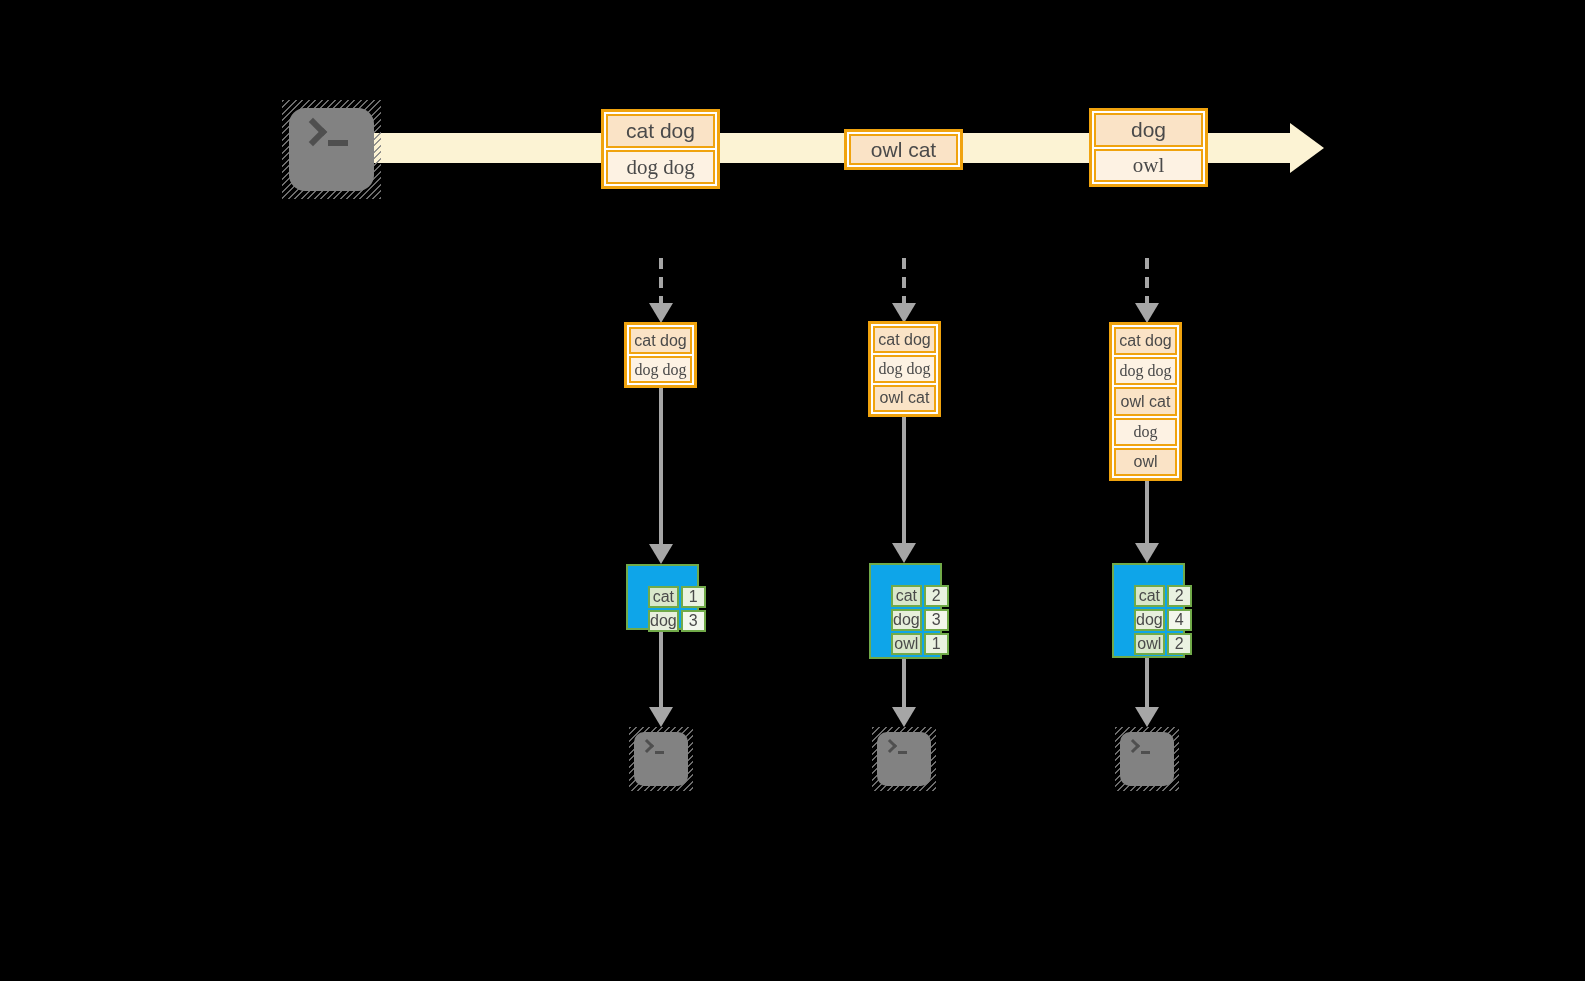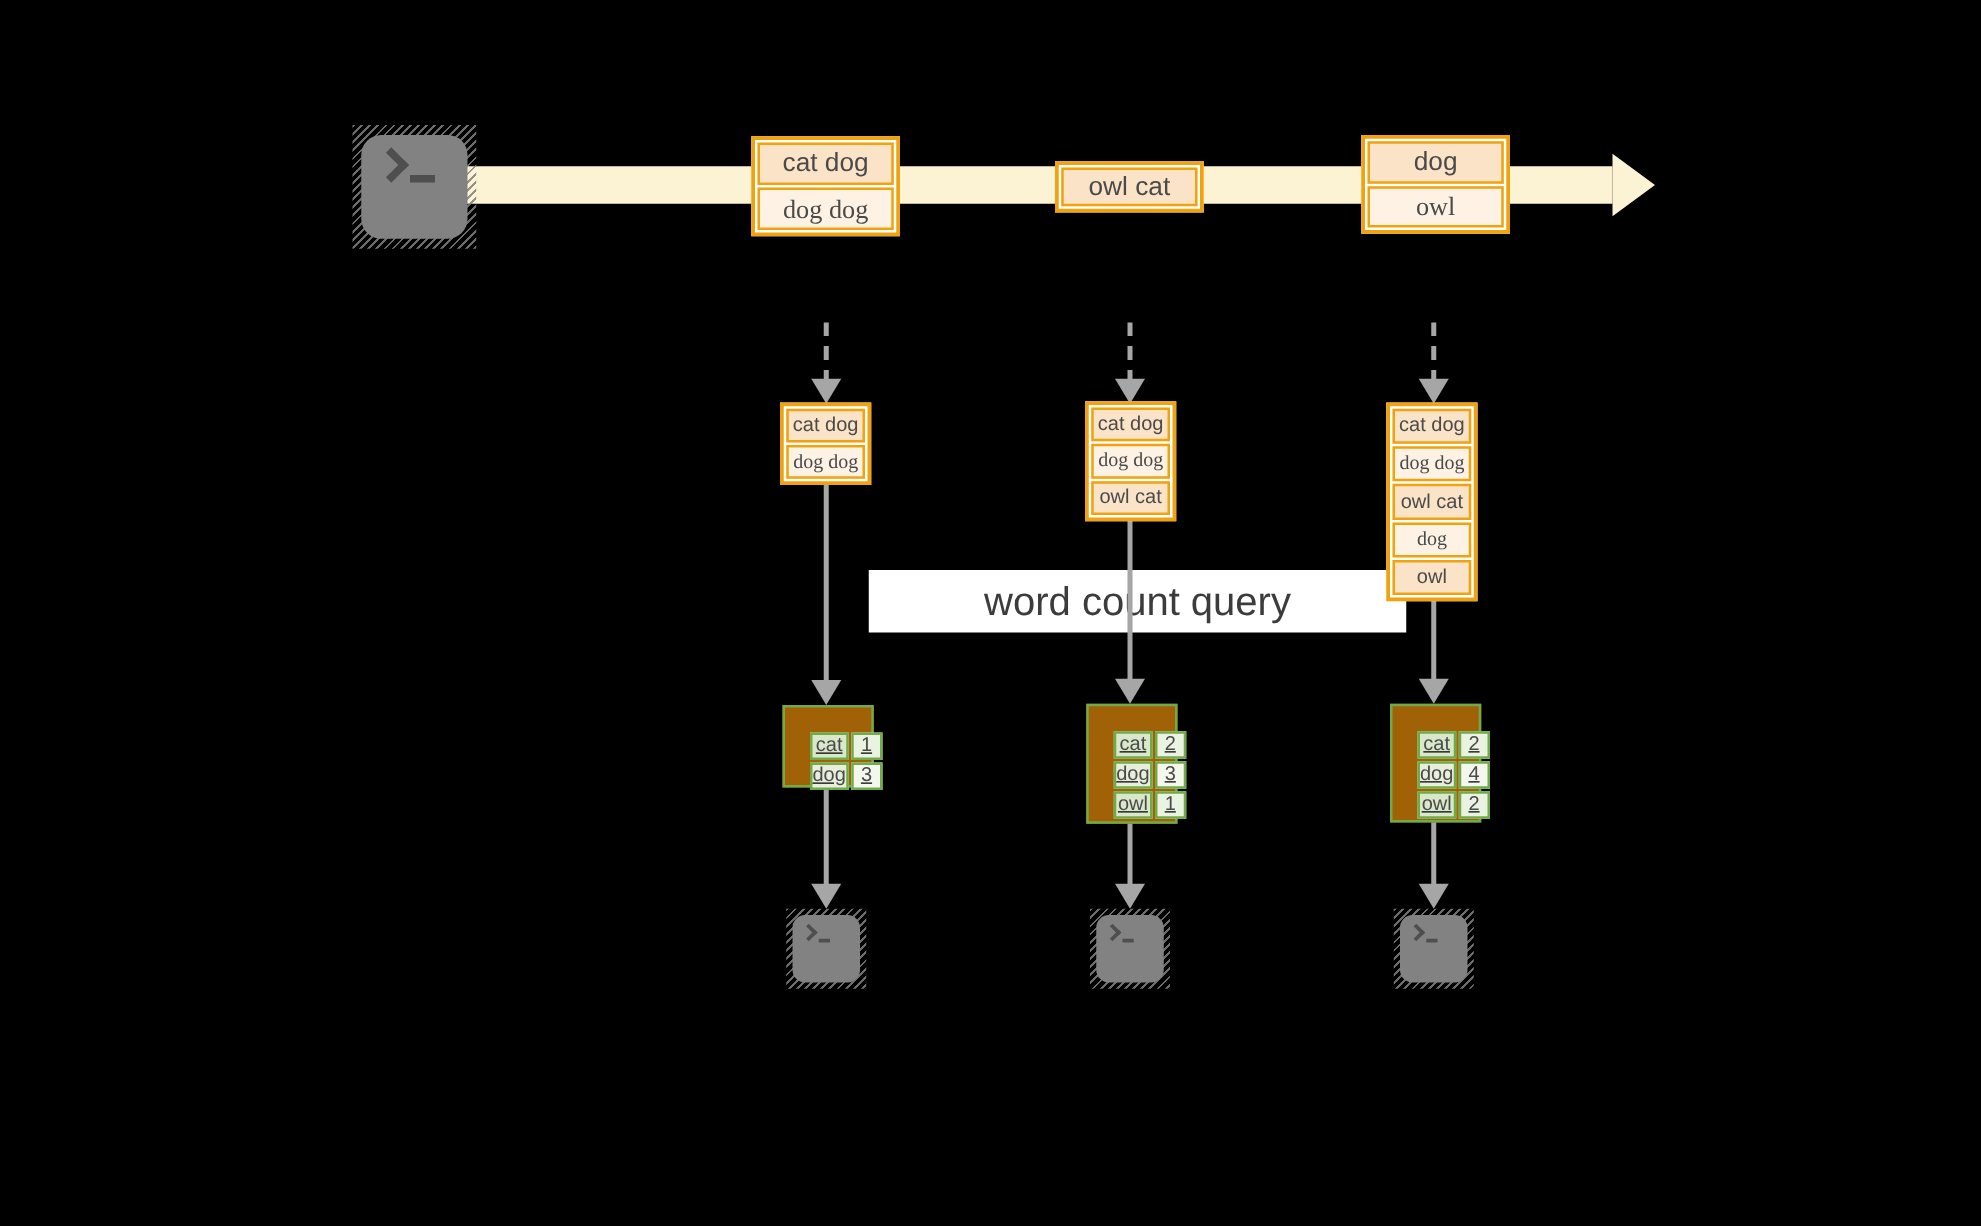--- a/index.html
+++ b/index.html
@@ -33,23 +33,23 @@
         border:3px solid var(--amber-border,#f0a30e);padding:2px;
         display:flex;flex-direction:column;gap:2px;}
   .orow{flex:1;display:flex;align-items:center;justify-content:center;
         box-sizing:border-box;border:2px solid var(--amber-border,#f0a30e);
         color:var(--text-dark,#4a4a4a);}
   .obox.big .orow{font-size:21px;}
   .obox.small .orow{font-size:16px;}
   .fill-dark{background:var(--peach-dark,#fae3c6);}
   .fill-light{background:var(--peach-light,#fdf2e3);font-family:Liberation Serif, serif;}
   
-  .gtable{position:absolute;z-index:3;box-sizing:border-box;background:#a16207;
+  .gtable{position:absolute;z-index:3;box-sizing:border-box;background:#0ea5e9;
         border:2px solid var(--green-border,#71aa49);padding:20px;
-        display:grid;grid-template-columns:1fr 25px;gap:2px;text-decoration:underline;}
+        display:grid;grid-template-columns:1fr 25px;gap:2px;}
   .gcell{box-sizing:border-box;border:2px solid var(--green-border,#71aa49);
         display:flex;align-items:center;justify-content:center;
         font-size:16px;color:var(--text-dark,#4a4a4a);}
   .gw-d{background:var(--sage-dark,#d9e7ca);}
   .gw-l{background:var(--sage-light,#e7efdc);}
   .gn-d{background:var(--num-dark,#eaf2e1);}
   .gn-l{background:var(--num-light,#f3f7ed);}
   
   .banner{position:absolute;left:695px;top:456px;width:430px;height:50px;z-index:1;
         background:var(--banner-bg,#ffffff);display:flex;align-items:center;justify-content:center;
@@ -105,23 +105,20 @@
     <div class="orow fill-dark">owl cat</div>
   </div>
   <div class="obox small" style="left:1109px;top:322px;width:73px;height:159px;">
     <div class="orow fill-dark">cat dog</div>
     <div class="orow fill-light">dog dog</div>
     <div class="orow fill-dark">owl cat</div>
     <div class="orow fill-light">dog</div>
     <div class="orow fill-dark">owl</div>
   </div>
 
-  <div class="banner">
-    <span>word count query</span>
-  </div>
 
   <div class="vline" style="left:659px;top:386px;height:160px;"></div>
   <div class="ahead" style="left:649px;top:544px;"></div>
   <div class="vline" style="left:902px;top:414px;height:131px;"></div>
   <div class="ahead" style="left:892px;top:543px;"></div>
   <div class="vline" style="left:1145px;top:478px;height:67px;"></div>
   <div class="ahead" style="left:1135px;top:543px;"></div>
 
   <div class="gtable" style="left:626px;top:564px;width:73px;height:66px;">
     <div class="gcell gw-d">cat</div>

